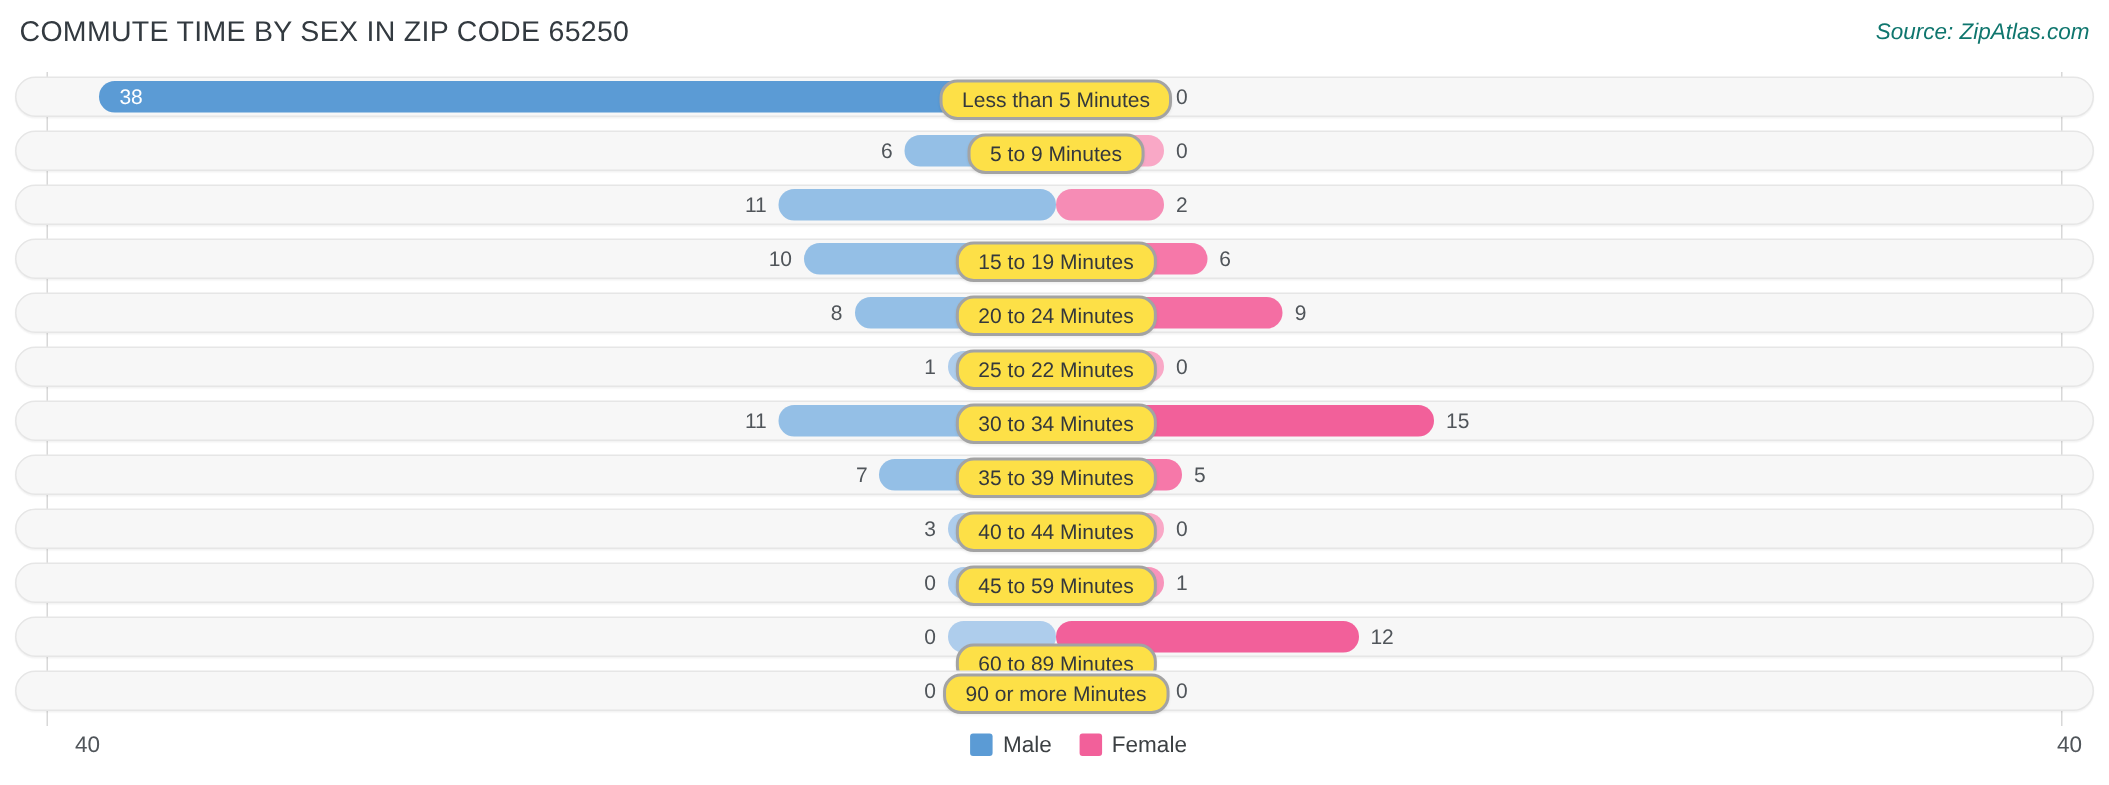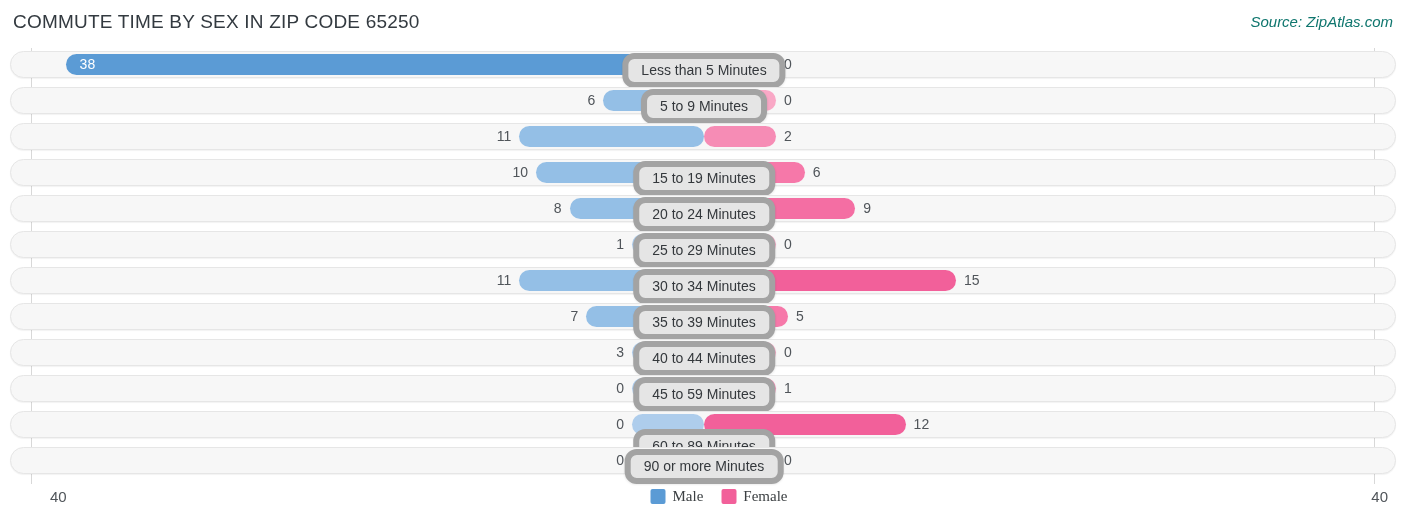--- a/index.html
+++ b/index.html
@@ -98,22 +98,22 @@
   }
   .bar-value.inside {
     color: #ffffff;
   }
 
   .cat-label {
     position: absolute;
     top: 1px;
     height: 23px;
     line-height: 23px;
-    background: #e5e5e5;
-    border: 6px solid #a3a3a3;
+    background: #fde047;
+    border: 2px solid #a3a3a3;
     border-radius: 12px;
     font-size: 14px;
     color: #34383c;
     padding: 0 13px;
     white-space: nowrap;
     transform: translateX(-50%);
     box-shadow: 0 1px 2px rgba(0,0,0,.07);
   }
 
   
@@ -135,21 +135,20 @@
   .axis-tick.right { right: 34px; }
 
   .legend {
     position: absolute;
     left: 50%;
     transform: translateX(-50%);
     top: 4px;
     display: flex;
     align-items: center;
     gap: 18px;
-    font-family: Liberation Serif, serif;
   }
   .legend-item {
     display: flex;
     align-items: center;
     gap: 7px;
     font-size: 15px;
     color: #3c4043;
   }
   .swatch {
     width: 15px;
@@ -212,21 +211,21 @@
         <div class="bar-value" style="left: 852.2px;">9</div>
         <div class="cat-label" style="left: 693px;">20 to 24 Minutes</div>
       </div>
     </div>
     <div class="row" style="top: 183px;">
       <div class="barwrap">
         <div class="bar male" style="left: 621px; width: 72px; background: rgb(174, 205, 236);"></div>
         <div class="bar female" style="left: 693px; width: 72px; background: rgb(249, 168, 198);"></div>
         <div class="bar-value" style="left: 613px; transform: translateX(-100%);">1</div>
         <div class="bar-value" style="left: 773px;">0</div>
-        <div class="cat-label" style="left: 693px;">25 to 29 Minutes</div>
+        <div class="cat-label" style="left: 693px;">25 to 22 Minutes</div>
       </div>
     </div>
     <div class="row" style="top: 219px;">
       <div class="barwrap">
         <div class="bar male" style="left: 508.2px; width: 184.8px; background: rgb(148, 191, 230);"></div>
         <div class="bar female" style="left: 693px; width: 252px; background: rgb(242, 96, 154);"></div>
         <div class="bar-value" style="left: 500.2px; transform: translateX(-100%);">11</div>
         <div class="bar-value" style="left: 953px;">15</div>
         <div class="cat-label" style="left: 693px;">30 to 34 Minutes</div>
       </div>

